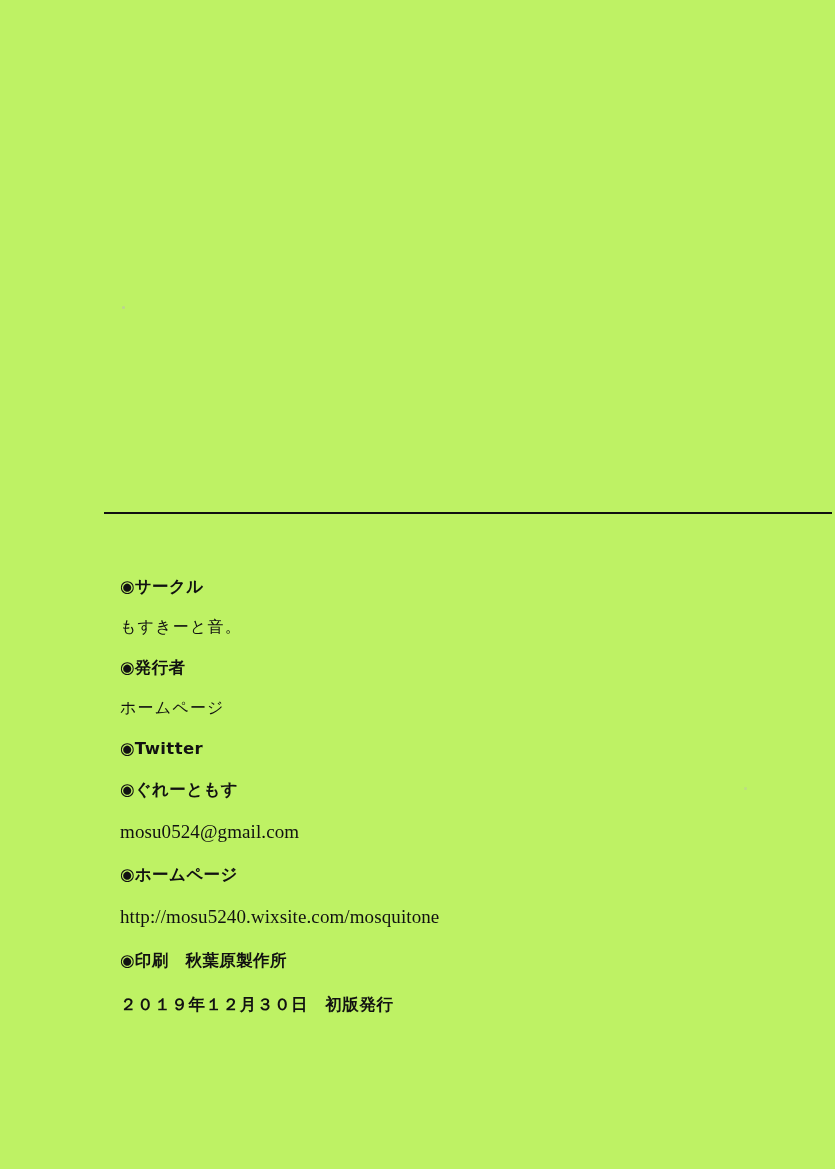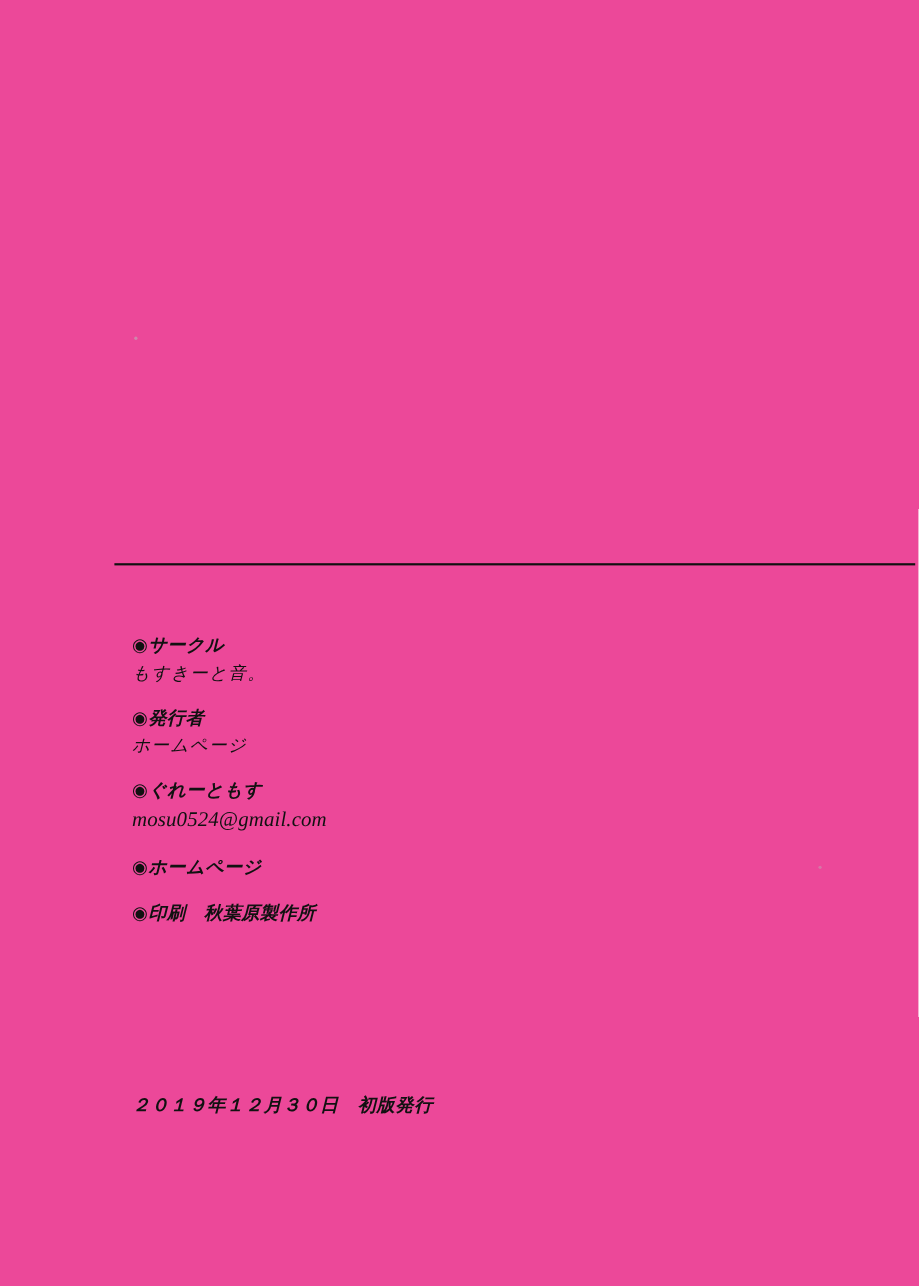--- a/index.html
+++ b/index.html
@@ -12,22 +12,21 @@
     height: 1169px;
     position: relative;
     font-family: "Liberation Serif", "DejaVu Serif", serif;
     color: #1a1a1a;
     overflow: hidden;
   }
 
   .page {
     position: absolute;
     inset: 0;
-    background: #ec4899;
-    font-style: italic;
+    background: #bef264;
   }
 
   
   .speck {
     position: absolute;
     background: #b9b9b9;
     border-radius: 50%;
     opacity: .55;
   }
   .speck-a { left: 122px; top: 306px; width: 3px; height: 3px; }
@@ -61,21 +60,21 @@
     line-height: 1.45;
     color: #111111;
     white-space: pre;
   }
 
   .value {
     font-size: 18px;
     line-height: 1.5;
     color: #111111;
     white-space: pre;
-    margin-top: 1px;
+    margin-top: 16px;
   }
 
   .value.jp {
     font-family: "DejaVu Sans", "Liberation Sans", sans-serif;
     font-size: 16px;
     letter-spacing: 1.2px;
     font-weight: 400;
   }
 
   .value.latin {
@@ -117,29 +116,31 @@
       <div class="heading">◉サークル</div>
       <div class="value jp">もすきーと音。</div>
     </div>
 
     <div class="block">
       <div class="heading">◉発行者</div>
       <div class="value jp">ホームページ</div>
     </div>
 
     <div class="block">
+      <div class="heading">◉Twitter</div>
     </div>
 
     <div class="block">
       <div class="heading">◉ぐれーともす</div>
       <div class="value latin">mosu0524@gmail.com</div>
     </div>
 
     <div class="block">
       <div class="heading">◉ホームページ</div>
+      <div class="value latin">http://mosu5240.wixsite.com/mosquitone</div>
     </div>
 
     <div class="block block-print">
       <div class="heading">◉印刷　秋葉原製作所</div>
     </div>
 
   </div>
 
   <div class="date-line">２０１９年１２月３０日　初版発行</div>
 

